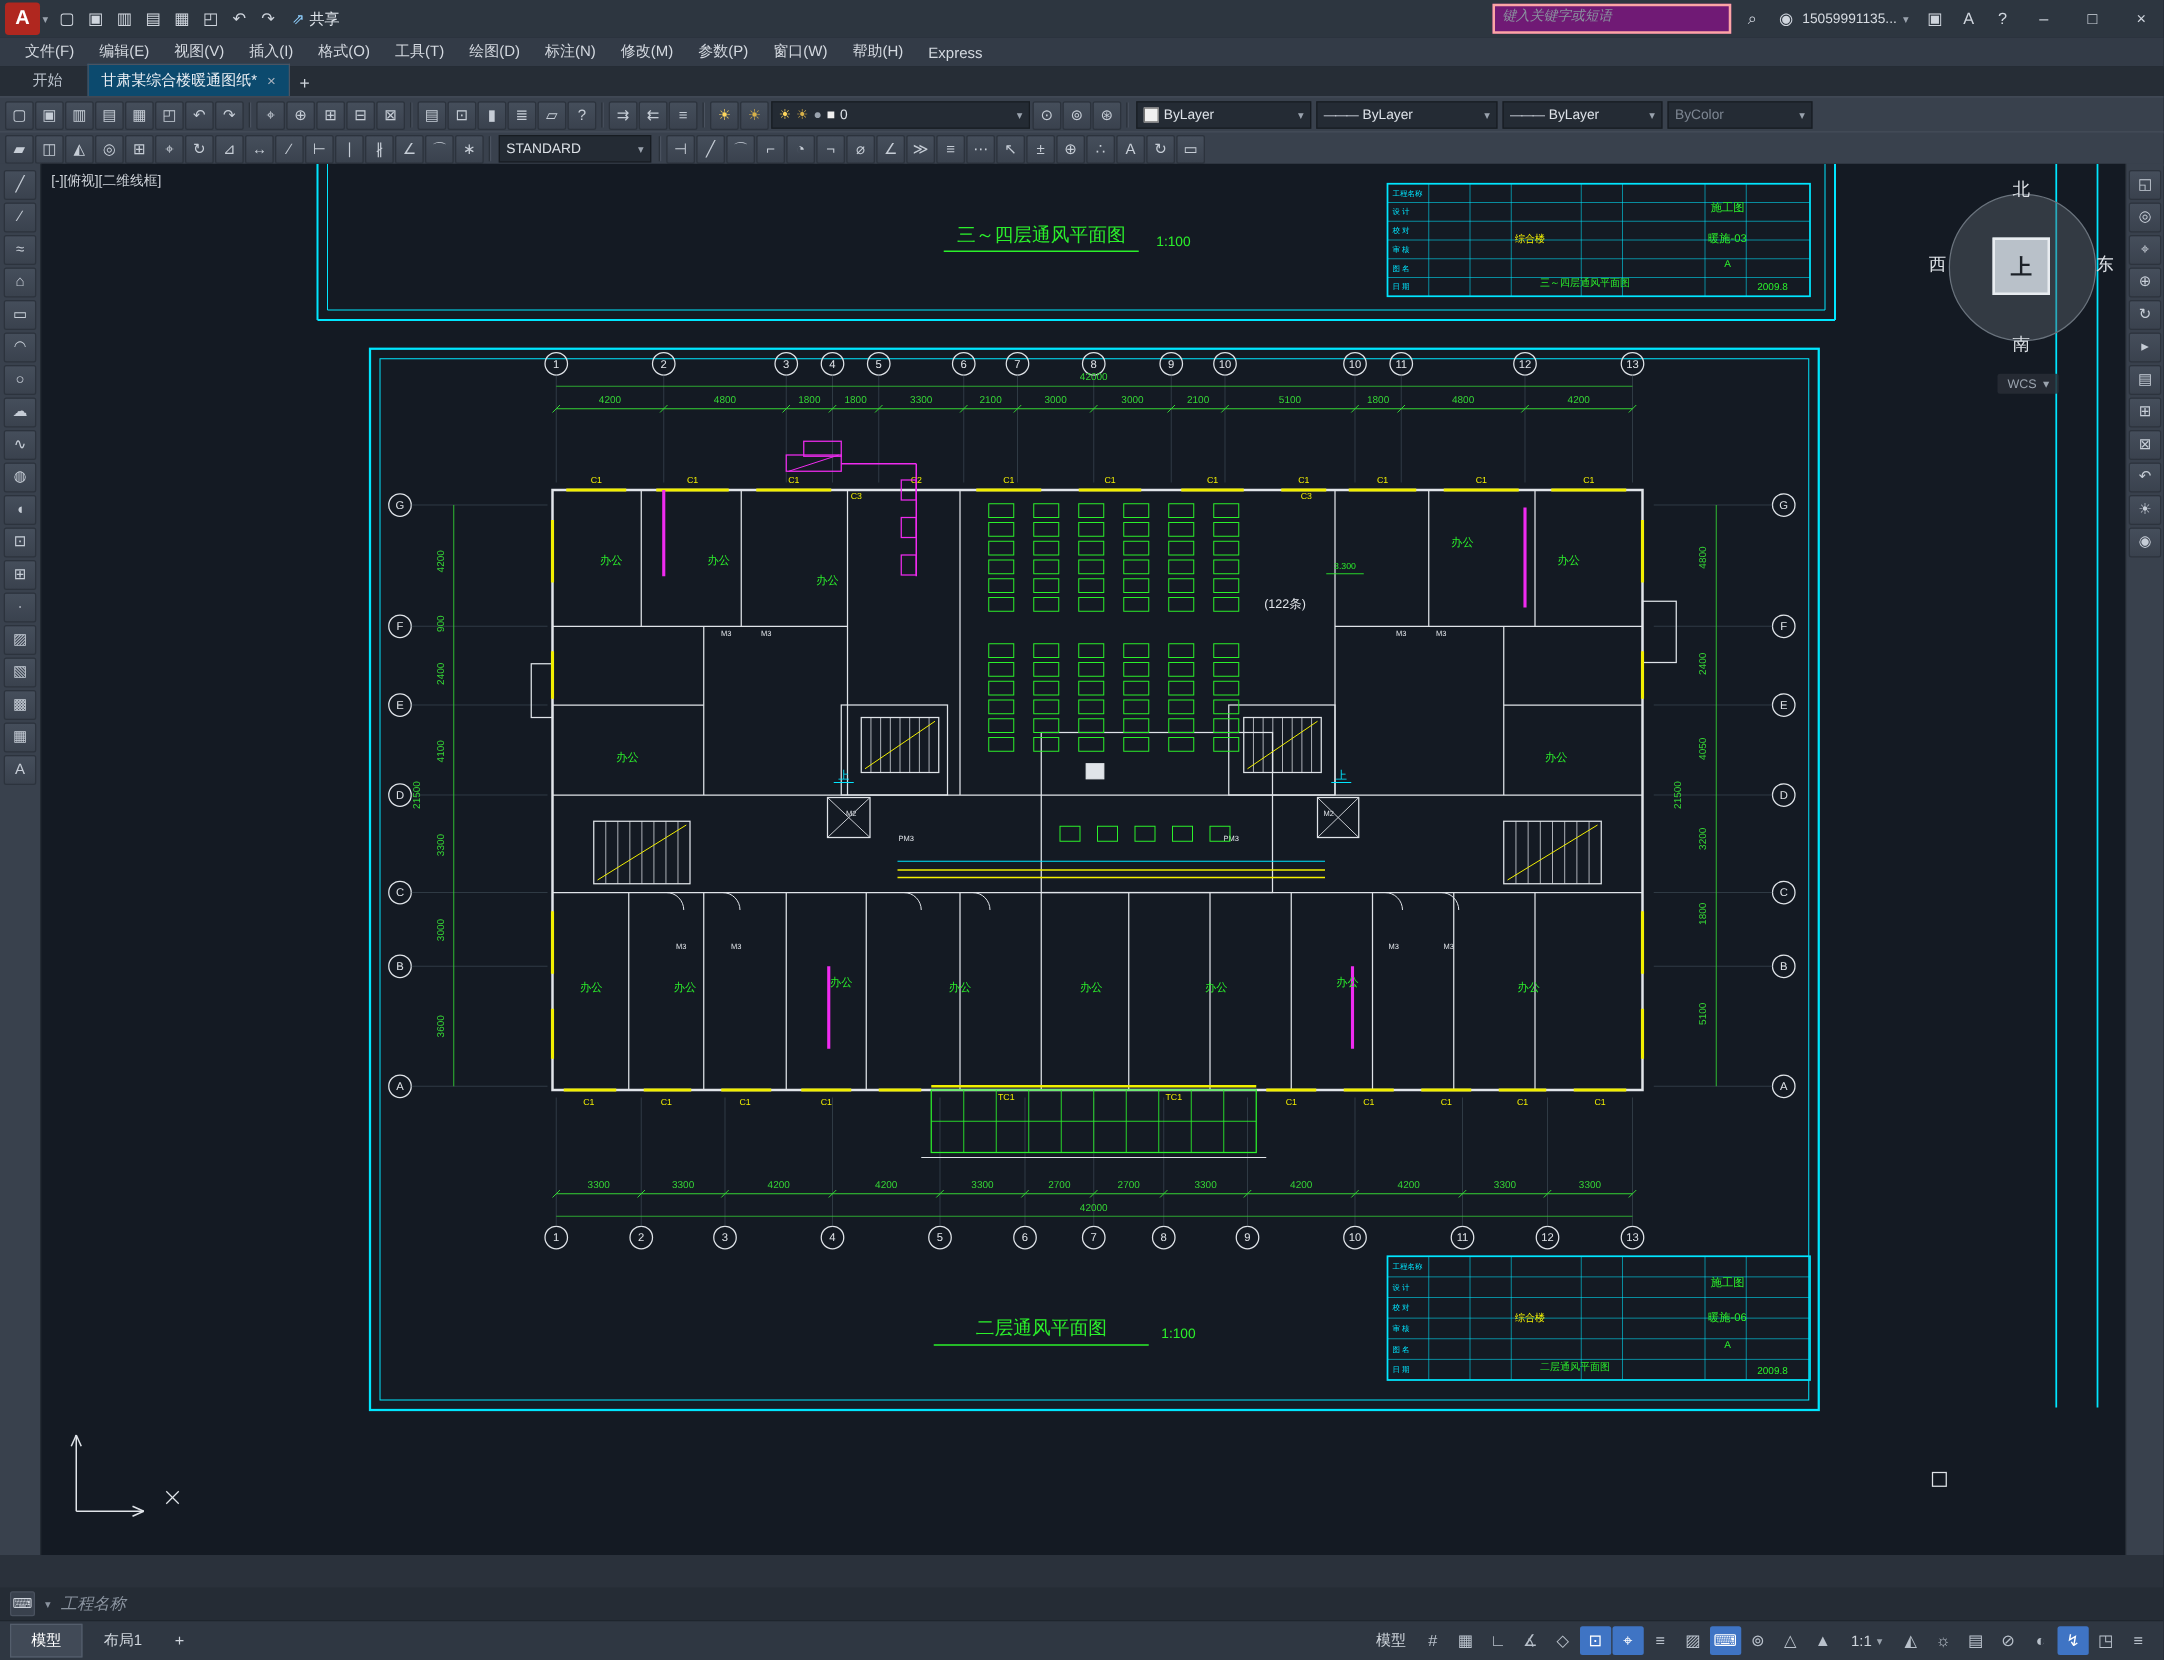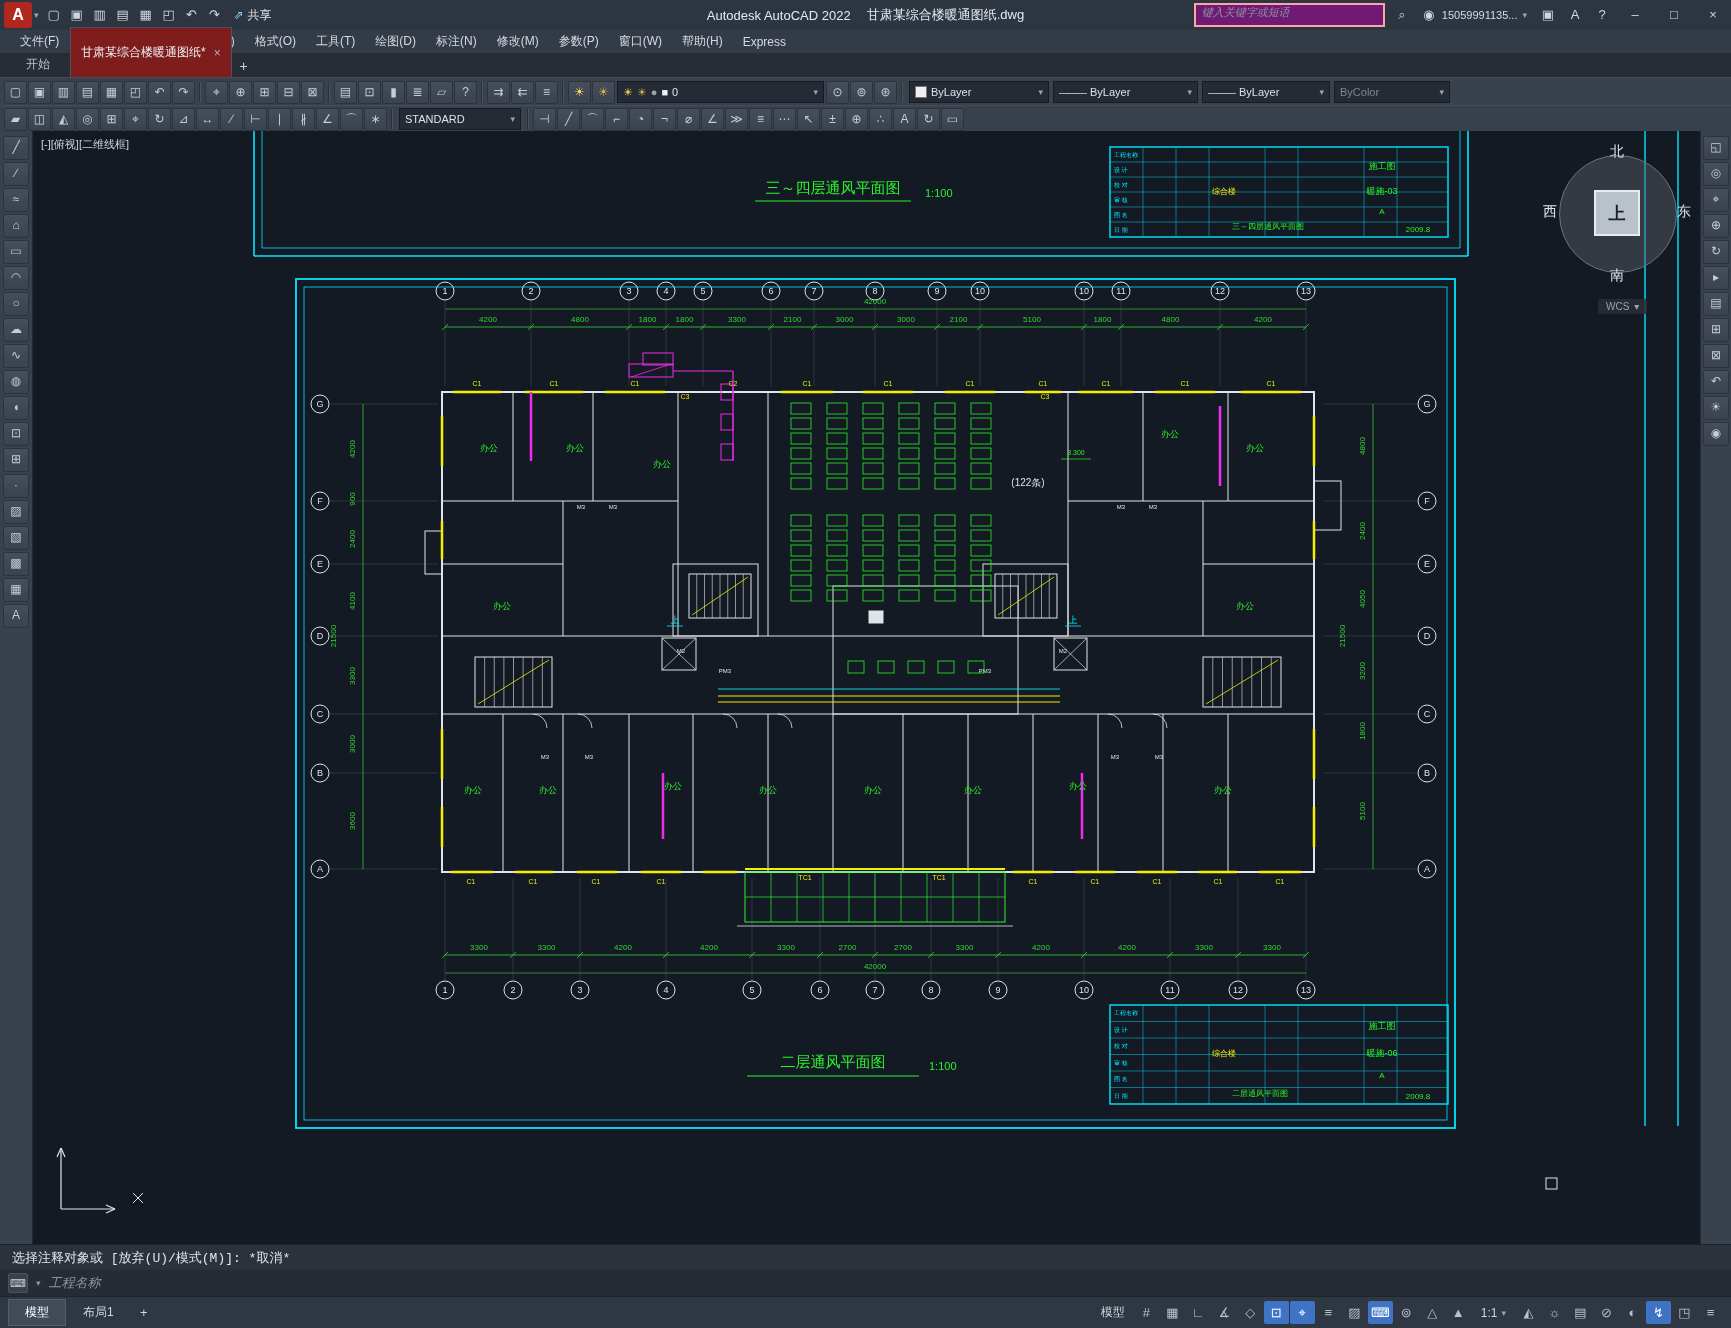--- a/index.html
+++ b/index.html
@@ -18,21 +18,21 @@
   .searchbox .ph{color:#8a939f;font-style:italic;font-size:11px;overflow:hidden;white-space:nowrap;}
   .tbr-ic{width:20px;height:22px;line-height:22px;text-align:center;color:#cfd5dd;font-size:13px;}
   .acct{display:flex;align-items:center;gap:3px;color:#d7dce2;font-size:11px;}
   .winbtn{width:32px;height:30px;line-height:30px;text-align:center;color:#cfd5dd;font-size:13px;}
   
   .menubar{position:absolute;left:0;top:30px;width:1731px;height:23px;background:#333b47;display:flex;align-items:center;padding-left:10px;border-bottom:1px solid #232a33;}
   .menu-item{padding:2px 10px;color:#d4d9e0;font-size:12px;white-space:nowrap;}
   
   .filetabs{position:absolute;left:0;top:53px;width:1731px;height:24px;background:#262d36;display:flex;align-items:flex-end;padding-left:6px;border-bottom:1px solid #1c232b;}
   .ft-start{padding:4px 20px;color:#b9c1cb;font-size:12px;}
-  .ft-doc{display:flex;align-items:center;gap:8px;background:#7f1d1d;padding:16px 10px;color:#eaeef3;font-size:12px;border:1px solid #4b5462;border-bottom:none;}
+  .ft-doc{display:flex;align-items:center;gap:8px;background:#0c4a6e;padding:4px 10px;color:#eaeef3;font-size:12px;border:1px solid #4b5462;border-bottom:none;}
   .ft-close{color:#aab3bf;font-size:12px;}
   .ft-plus{width:24px;text-align:center;color:#cfd5dd;font-size:14px;padding-bottom:3px;}
   
   .tbrow{position:absolute;left:0;width:1731px;background:#39414d;display:flex;align-items:center;padding-left:4px;border-top:1px solid #454d5a;border-bottom:1px solid #2b323c;}
   .tb1{top:77px;height:28px;}
   .tb2{top:105px;height:26px;}
   .icon-strip{display:flex;align-items:center;gap:1px;}
   .tb-icon{width:21px;height:21px;line-height:20px;text-align:center;font-size:12px;color:#c6cdd6;background:linear-gradient(#454e5b,#3a424e);border:1px solid #2c333d;border-radius:2px;flex:0 0 auto;}
   .sep{width:0;height:20px;border-left:1px solid #2a313a;border-right:1px solid #4a525f;margin:0 4px;}
   .combo{height:20px;background:#242b34;border:1px solid #171c22;display:flex;align-items:center;padding:0 5px;gap:4px;font-size:11px;color:#dde2e8;margin:0 2px;}
@@ -95,24 +95,20 @@
         <span class="qat-icon">▥</span>
         <span class="qat-icon">▤</span>
         <span class="qat-icon">▦</span>
         <span class="qat-icon">◰</span>
         <span class="qat-icon">↶</span>
         <span class="qat-icon">↷</span>
       </div>
     <div class="share">
       <span class="share-ic">⇗</span>
       <span>共享</span>
-    </div>
-    <div class="tb-title">
-      <span>Autodesk AutoCAD 2022</span>
-      <span>甘肃某综合楼暖通图纸.dwg</span>
     </div>
     <div class="tb-right">
       <div class="searchbox">
         <span class="ph">键入关键字或短语</span>
       </div>
       <span class="tbr-ic">⌕</span>
       <div class="acct">
         <span class="tbr-ic">◉</span>
         <span>15059991135...</span>
         <span class="logo-caret">▾</span>
@@ -877,23 +873,20 @@
       <span class="cw">西</span>
       <span class="ce">东</span>
       <div class="cc">上</div>
       <div class="wcs">
         <span>WCS</span>
         <span>▾</span>
       </div>
     </div>
   </div>
 
-  <div class="cmd-hist">
-    <span>选择注释对象或 [放弃(U)/模式(M)]: *取消*</span>
-  </div>
   <div class="cmd-input">
     <span class="cmd-ic">⌨</span>
     <span class="cmd-caret">▾</span>
     <span class="cmd-ph">工程名称</span>
   </div>
 
   <div class="statusbar">
     <div class="icon-strip">
 
     <span class="dtab active">模型</span>

